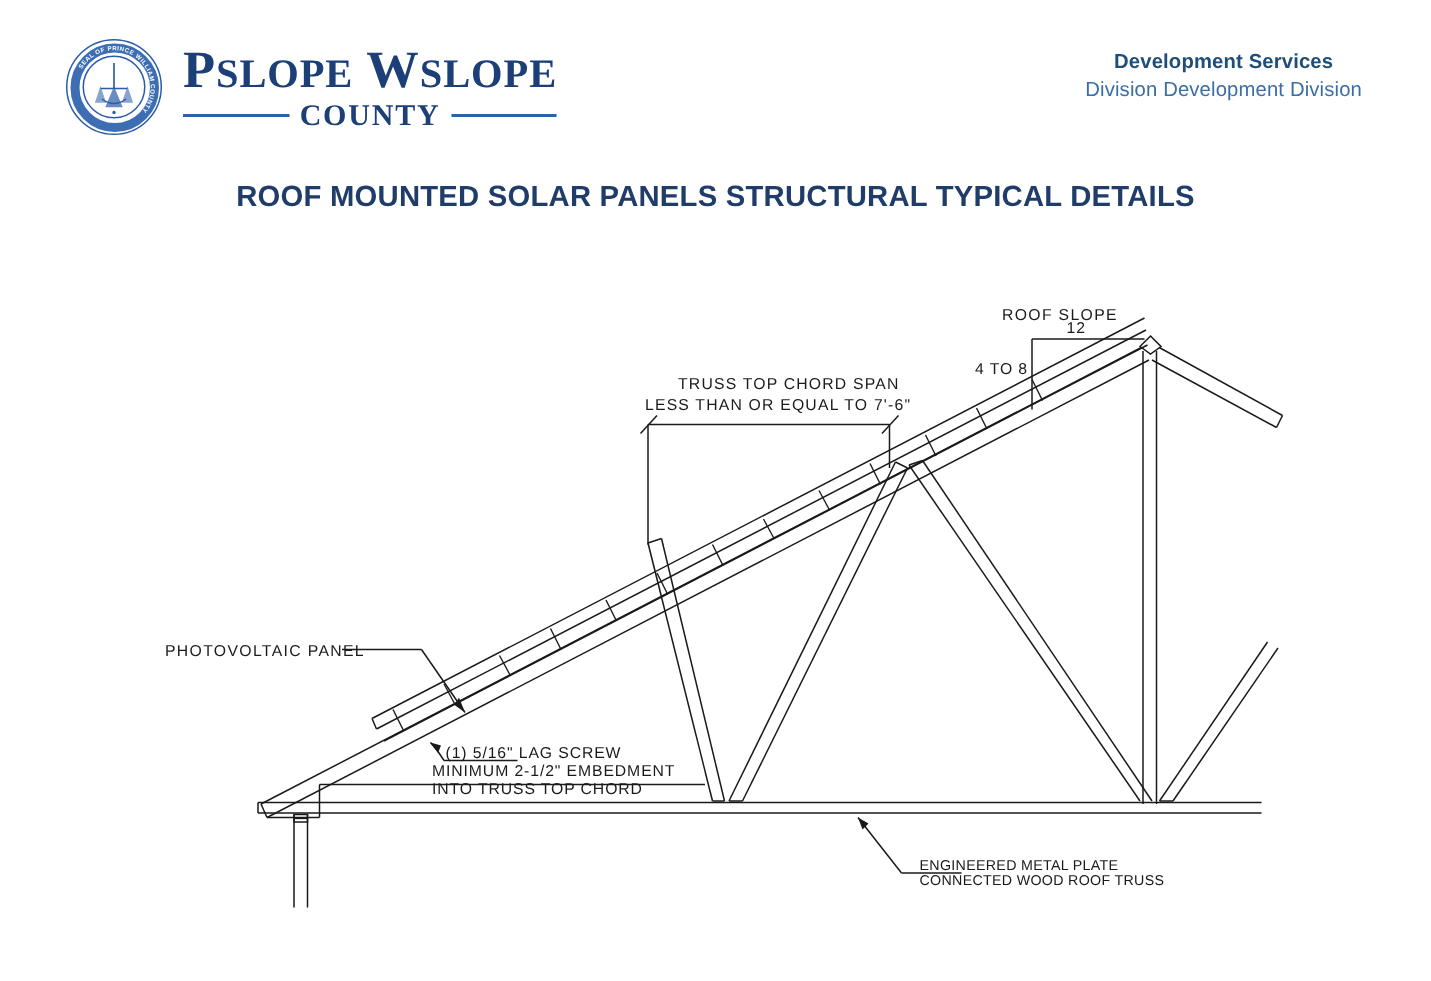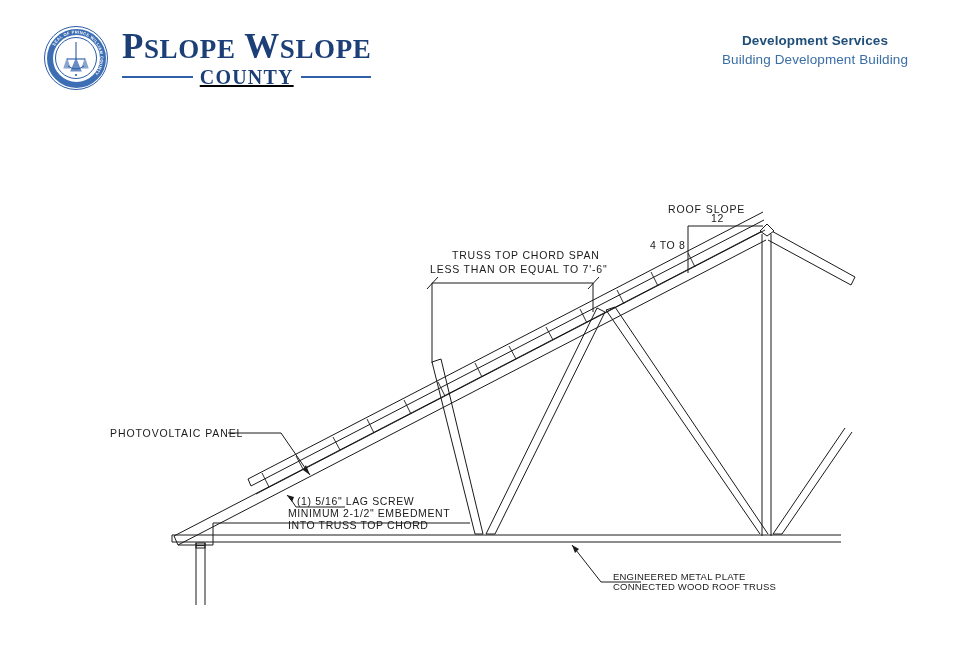--- a/index.html
+++ b/index.html
@@ -46,21 +46,21 @@
     font-family:"Liberation Serif", serif;
     font-weight:bold;
     font-size:35px;
     letter-spacing:.6px;
     color:#1c3f78;
     line-height:38px;
     white-space:nowrap;
   }
   .wordmark .line1 .sm{font-size:27px;}
   .wordmark .line2{
-    display:flex;align-items:center;gap:7px;margin-top:-2px;text-decoration:underline;
+    display:flex;align-items:center;gap:7px;margin-top:-2px;
   }
   .wordmark .line2 .rule{height:2px;background:#2f5fa6;flex:1 1 auto;min-width:34px;}
   .wordmark .line2 .county{
     font-family:"Liberation Serif", serif;
     font-weight:bold;font-size:20px;letter-spacing:1.2px;color:#1c3f78;white-space:nowrap;
   }
 
   .dept{position:absolute;right:46px;top:31px;text-align:center;}
   .dept .d1{font-size:13.5px;font-weight:bold;color:#1f4e79;letter-spacing:.1px;line-height:19px;}
   .dept .d2{font-size:13.5px;color:#3a6ea5;letter-spacing:.1px;line-height:19px;}
@@ -117,24 +117,25 @@
         <div class="line2">
           <span class="rule"></span>
           <span class="county">COUNTY</span>
           <span class="rule"></span>
         </div>
       </div>
     </div>
 
     <div class="dept">
       <div class="d1">Development Services</div>
-      <div class="d2">Building Development Building</div>
+      <div class="d2">Division Development Division</div>
     </div>
   </div>
 
+  <div class="sheet-title">ROOF MOUNTED SOLAR PANELS STRUCTURAL TYPICAL DETAILS</div>
 
   <div class="drawing">
     <svg class="cad" width="954" height="470" viewBox="0 0 954 470">
 
       <g fill="none" stroke="#1a1a1a" stroke-width="1" stroke-linecap="butt" stroke-linejoin="miter">
 
         <g>
           <line x1="172" y1="375" x2="841" y2="375"></line>
           <line x1="172" y1="382" x2="841" y2="382"></line>
           <line x1="172" y1="375" x2="172" y2="382"></line>

